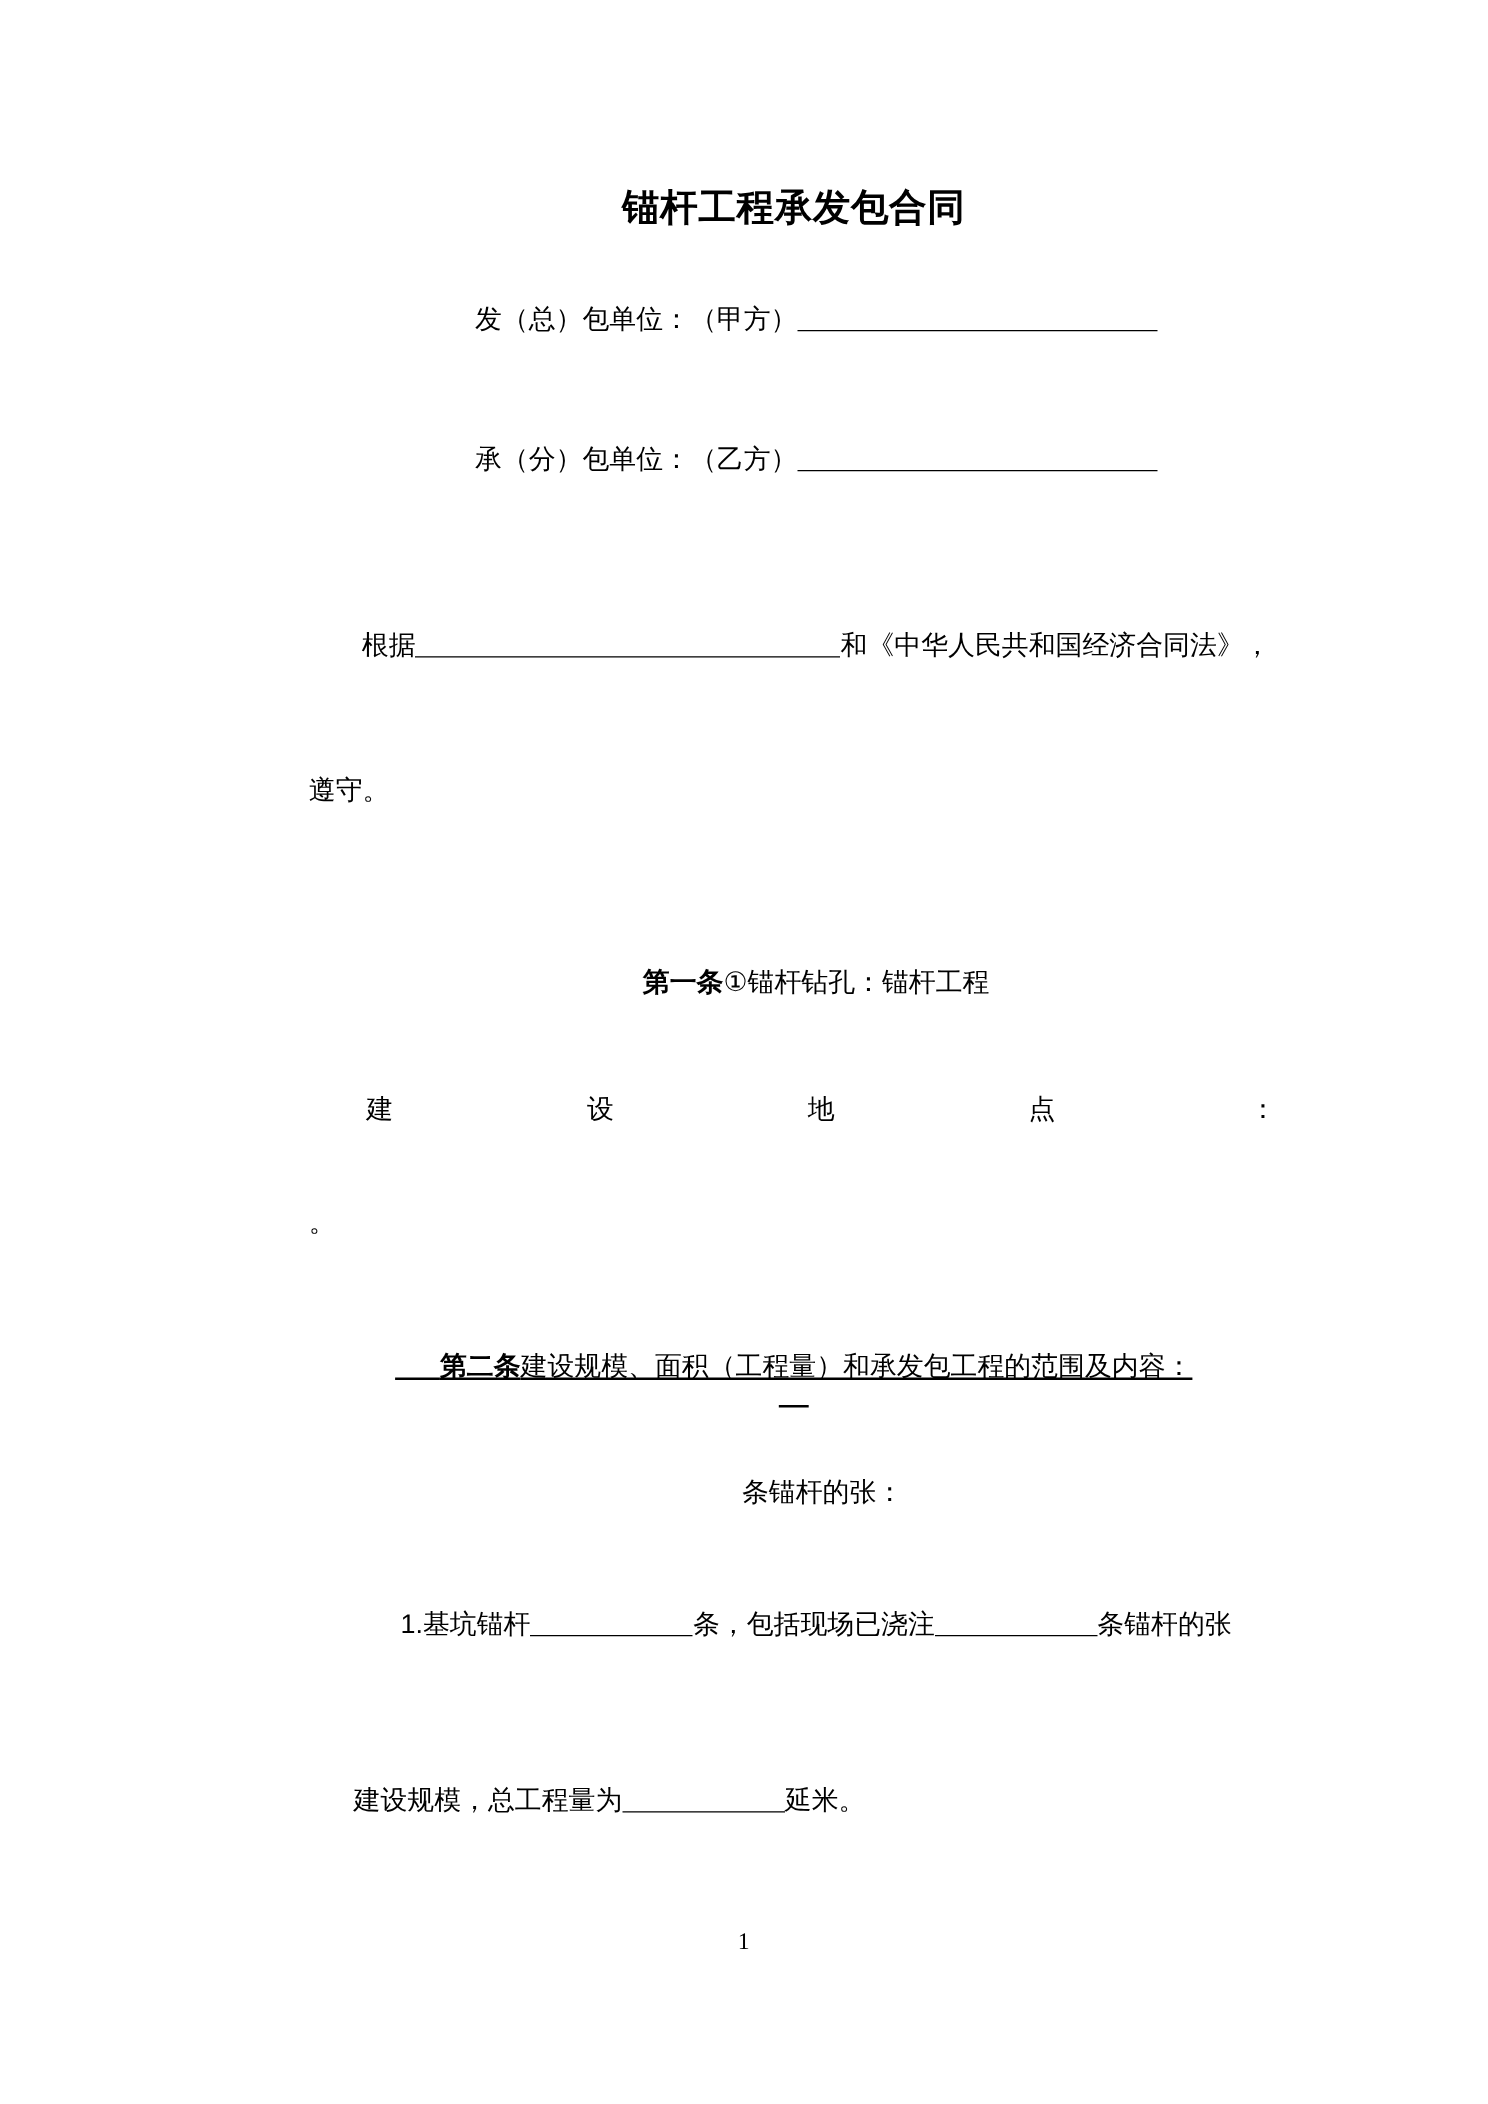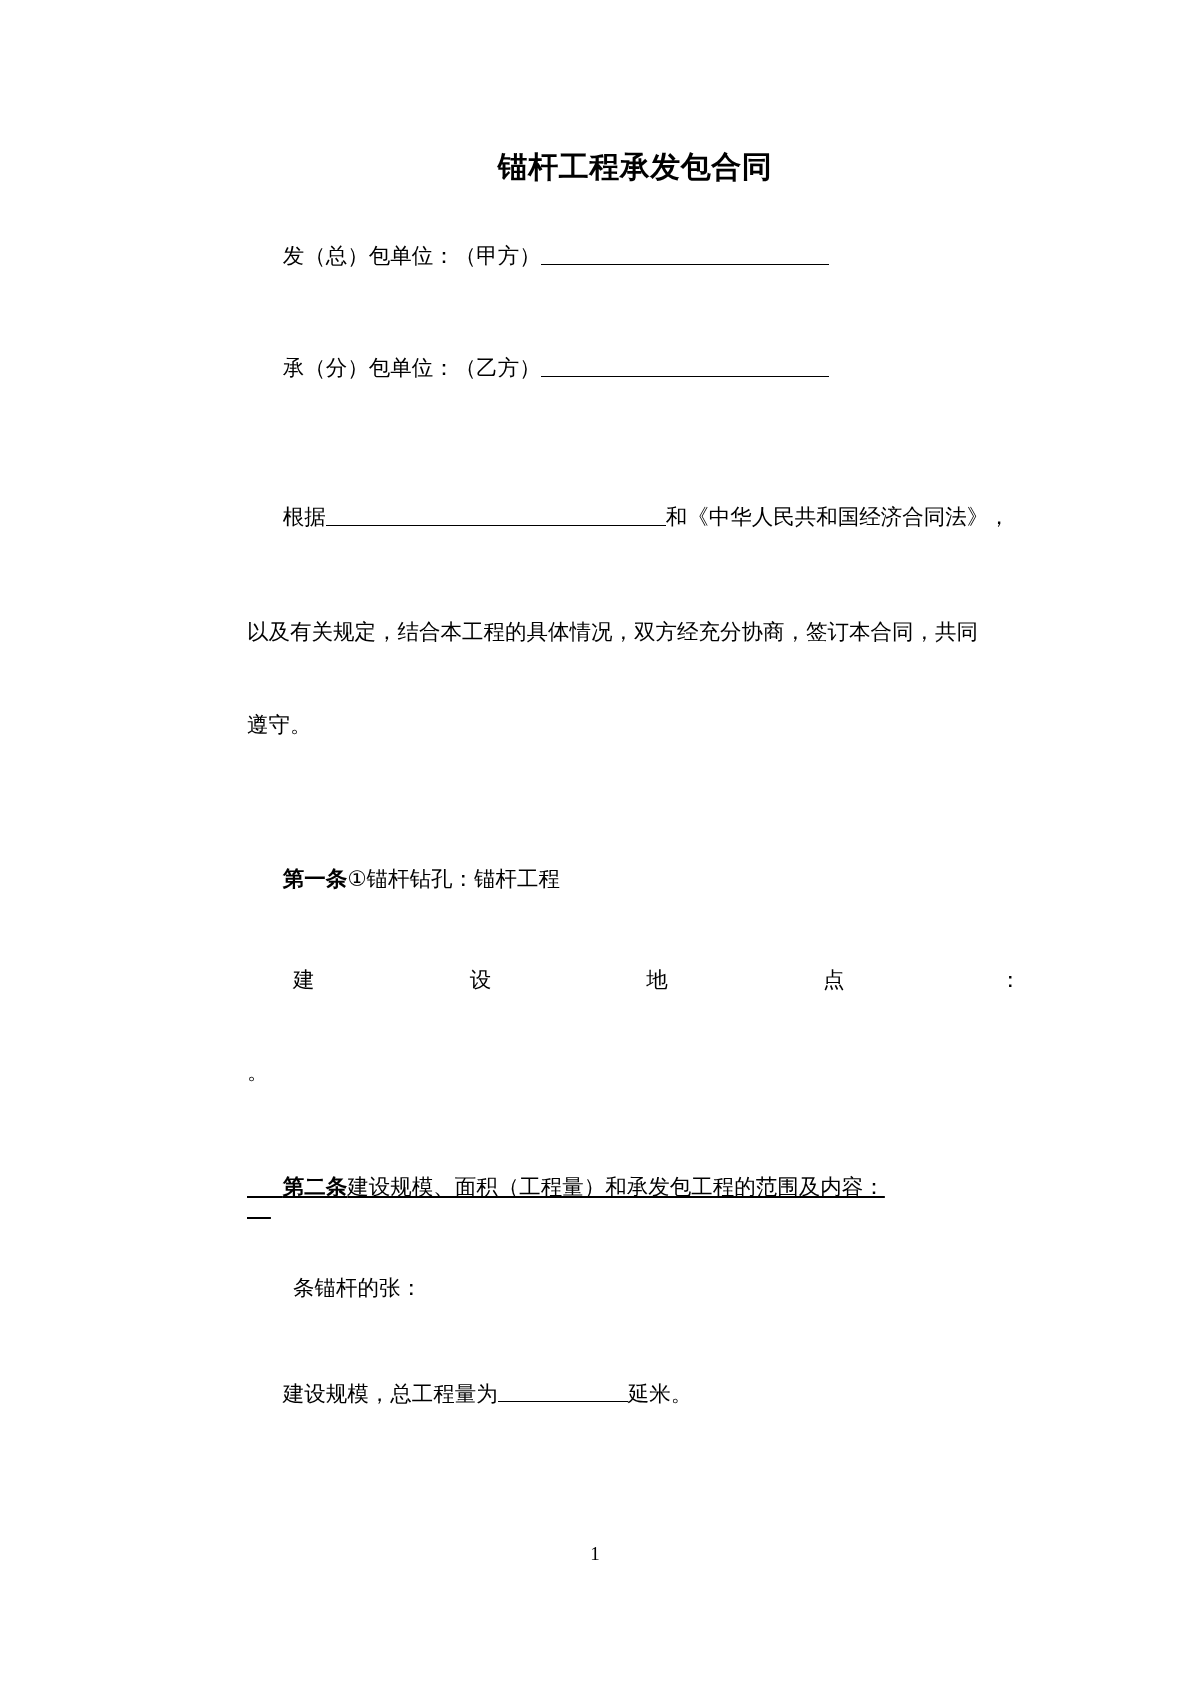--- a/index.html
+++ b/index.html
@@ -39,20 +39,21 @@
   }
   .para {
     font-size: 21.5px;
     line-height: 1.0;
     color: #000;
     white-space: pre-wrap;
     word-break: break-all;
   }
   .indent2 {
     text-indent: 46px;
+    text-align: center;
   }
   .blank {
     display: inline-block;
     border-bottom: 1.6px solid #000;
     vertical-align: baseline;
     height: 1.05em;
     margin-bottom: -2px;
   }
   .b-long { width: 288px; }
   .b-mid  { width: 340px; }
@@ -96,21 +97,20 @@
     </div>
 
     <div class="para indent2" style="margin-bottom:80px;">
       <span>承（分）包单位：（乙方）</span><span class="blank b-long"></span>
     </div>
 
     <div class="para indent2" style="margin-bottom:72px;">
       <span>根据</span><span class="blank b-mid"></span><span>和《中华人民共和国经济合同法》，</span>
     </div>
 
-    <div class="para" style="margin-bottom:72px;">以及有关规定，结合本工程的具体情况，双方经充分协商，签订本合同，共同</div>
 
     <div class="para" style="margin-bottom:111px;">遵守。</div>
 
     <div class="para indent2" style="margin-bottom:58px;">
       <span class="bold">第一条</span><span>①锚杆钻孔：锚杆工程</span>
     </div>
 
     <div class="justify-row" style="margin-bottom:70px;">
       <span>建</span>
       <span>设</span>
@@ -120,20 +120,23 @@
     </div>
 
     <div class="para" style="margin-bottom:72px;">。</div>
 
     <div class="para indent2" style="margin-bottom:58px;text-decoration:underline;">
       <span class="bold">第二条</span><span>建设规模、面积（工程量）和承发包工程的范围及内容：</span>
     </div>
 
     <div class="para indent2" style="margin-bottom:58px;">条锚杆的张：</div>
 
+    <div class="para indent2" style="margin-bottom:72px;">
+      <span>1.基坑锚杆</span><span class="blank b-short"></span><span>条，包括现场已浇注</span><span class="blank b-short"></span><span>条锚杆的张</span>
+    </div>
 
     <div class="para" style="margin-bottom:72px;">
       <span>建设规模，总工程量为</span><span class="blank b-short"></span><span>延米。</span>
     </div>
 
 
   </div>
 
   <div class="page-number">1</div>
 

